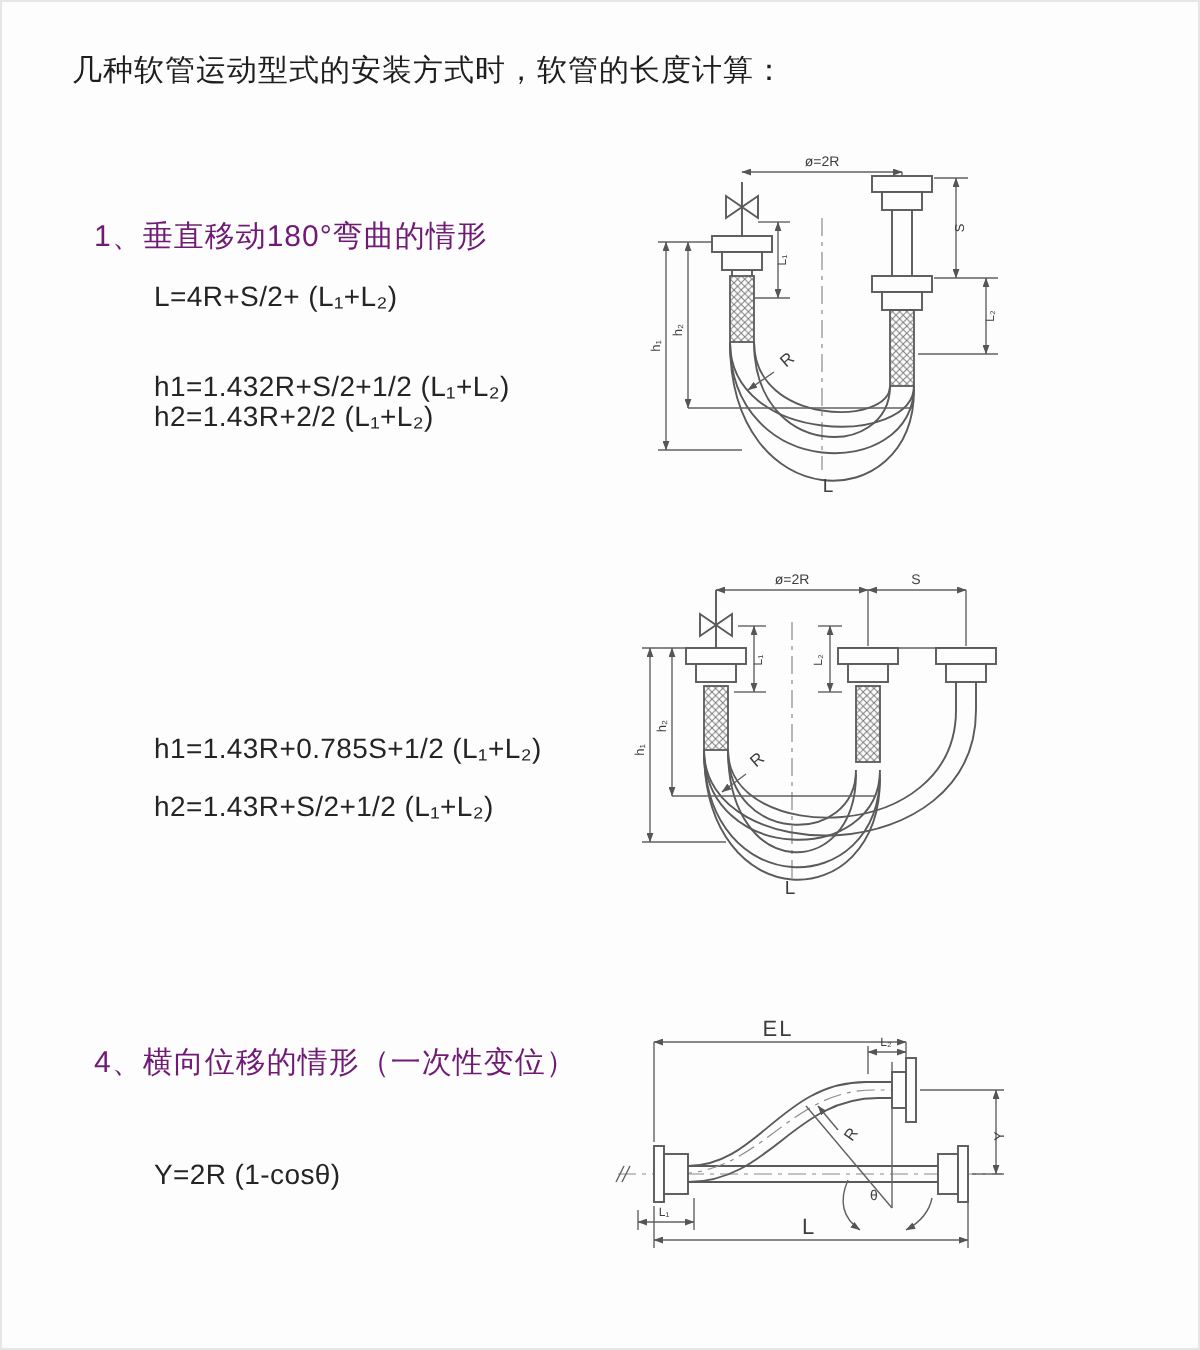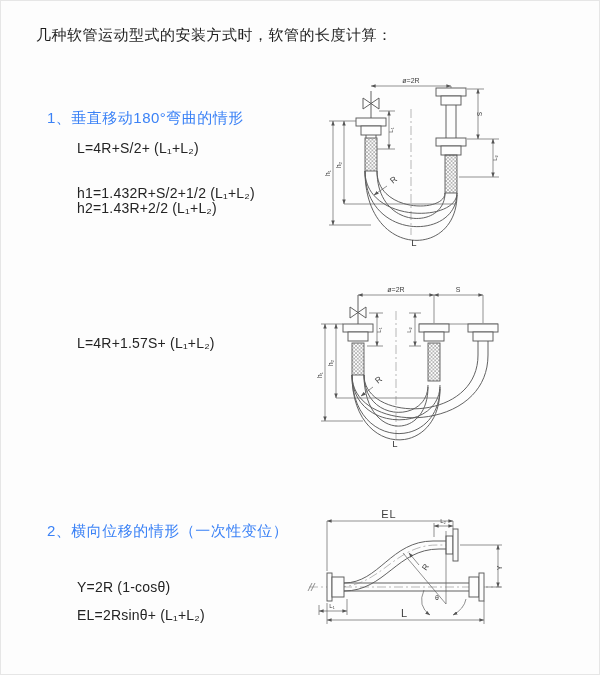--- a/index.html
+++ b/index.html
@@ -3,46 +3,46 @@
 <meta charset="utf-8">
 <style>
   html,body{margin:0;padding:0;background:#efefef;}
   .page{
     position:relative;width:600px;height:675px;margin:0 auto;
     background:#fdfdfd;border:1px solid #e6e6e6;box-sizing:border-box;
     font-family:"Liberation Sans","DejaVu Sans",sans-serif;
     color:#222;overflow:hidden;text-align:right;
   }
   .title{position:absolute;left:35px;top:25px;font-size:15px;letter-spacing:.5px;color:#1e1e1e;}
-  .sec-heading{position:absolute;left:46px;font-size:15px;letter-spacing:.5px;color:#3b82f6;white-space:nowrap;}
+  .sec-heading{position:absolute;left:46px;font-size:15px;letter-spacing:.5px;color:#701a75;white-space:nowrap;}
   .formula{position:absolute;left:76px;font-size:14px;letter-spacing:.2px;color:#242424;white-space:nowrap;}
   svg{position:absolute;overflow:visible;}
   svg text{font-family:"Liberation Sans","DejaVu Sans",sans-serif;fill:#3d3d3d;}
   .thin{stroke:#616161;stroke-width:.7;fill:none;}
   .mid{stroke:#5a5a5a;stroke-width:.95;fill:none;}
   .fillw{fill:#fdfdfd;stroke:#5a5a5a;stroke-width:.95;}
   .cl{stroke:#8a8a8a;stroke-width:.6;fill:none;stroke-dasharray:9 3 2 3;}
 </style>
 </head>
 <body>
 
 <div class="page">
 
   <div class="title">几种软管运动型式的安装方式时，软管的长度计算：</div>
 
   <div class="sec-heading" style="top:108px">1、垂直移动180°弯曲的情形</div>
   <div class="formula" style="top:139px">L=4R+S/2+ (L₁+L₂)</div>
   <div class="formula" style="top:184px">h1=1.432R+S/2+1/2 (L₁+L₂)</div>
   <div class="formula" style="top:199px">h2=1.43R+2/2 (L₁+L₂)</div>
 
-  <div class="formula" style="top:334px">L=4R+1.57S+ (L₁+L₂)</div>
-
-  <div class="sec-heading" style="top:521px">2、横向位移的情形（一次性变位）</div>
+  <div class="formula" style="top:365px">h1=1.43R+0.785S+1/2 (L₁+L₂)</div>
+  <div class="formula" style="top:394px">h2=1.43R+S/2+1/2 (L₁+L₂)</div>
+
+  <div class="sec-heading" style="top:521px">4、横向位移的情形（一次性变位）</div>
   <div class="formula" style="top:578px">Y=2R (1-cosθ)</div>
-  <div class="formula" style="top:606px">EL=2Rsinθ+ (L₁+L₂)</div>
 
   <svg style="left:312px;top:72px" width="288" height="195" viewBox="0 0 288 195">
     <defs>
       <marker id="ar1" markerWidth="7" markerHeight="5" refX="6.6" refY="2.5" orient="auto-start-reverse">
         <path d="M0,0 L7,2.5 L0,5 Z" fill="#555"></path>
       </marker>
       <pattern id="hb1" width="3.6" height="3.6" patternUnits="userSpaceOnUse">
         <path d="M0,0 L3.6,3.6 M3.6,0 L0,3.6" stroke="#7a7a7a" stroke-width=".5"></path>
       </pattern>
     </defs>

